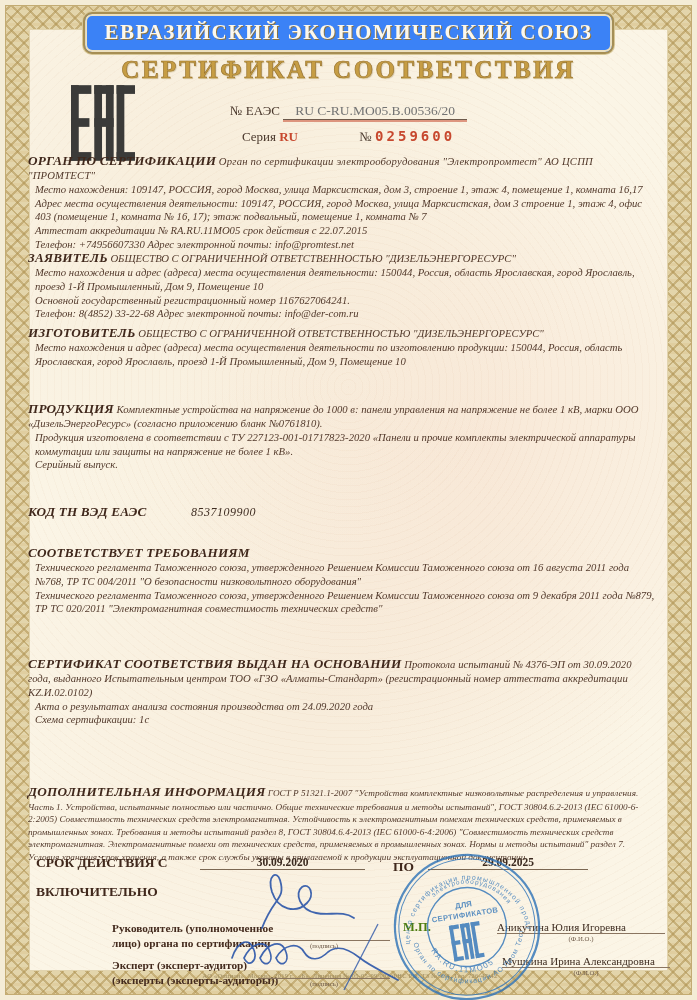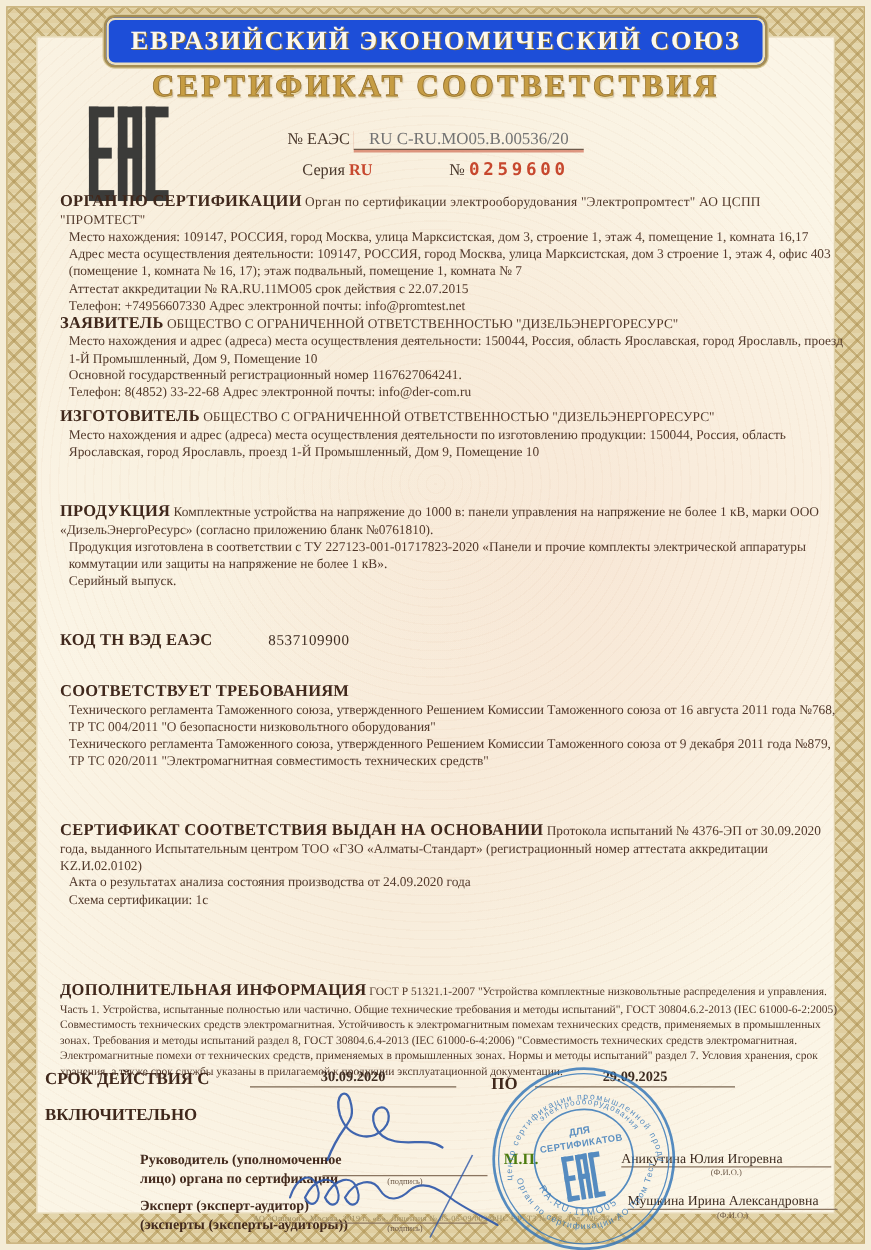--- a/index.html
+++ b/index.html
@@ -18,36 +18,36 @@
     background:
       radial-gradient(circle at 30% 18%, rgba(214,166,118,.10), transparent 42%),
       radial-gradient(circle at 72% 44%, rgba(228,142,112,.12), transparent 46%),
       radial-gradient(circle at 45% 72%, rgba(216,158,118,.10), transparent 44%),
       repeating-radial-gradient(circle at 50% 38%, rgba(199,151,111,.05) 0 1px, transparent 1px 7px),
       #fbf5e6;
     border:1px solid #e2d4ae;}
   .abs{position:absolute;z-index:2;}
 
   .banner{left:50%;transform:translateX(-50%);top:12px;padding:6px 20px 7px;
-    background:#1d4ed8;border:2px solid #a68e54;border-radius:9px;
+    background:#3b82f6;border:2px solid #a68e54;border-radius:9px;
     box-shadow:inset 0 0 0 2px #ece0bf, 0 0 0 1px #d8c898;
     color:#fcf8ec;font-weight:bold;font-size:21px;letter-spacing:1.5px;white-space:nowrap;
     text-shadow:1px 1px 0 #8c7340;}
   .doc-title{top:56px;left:0;width:100%;text-align:center;font-weight:bold;font-size:25px;
     letter-spacing:2.5px;color:#c69d44;-webkit-text-stroke:.6px #95702c;
     text-shadow:0 1px 0 #e9d9a9,1px 1px 1px rgba(120,90,40,.35);}
   .numrow{top:103px;left:0;width:100%;text-align:center;color:#4a382c;font-size:13px;}
   .numrow .val{font-size:13.5px;color:#737373;padding:0 12px 1px;border-bottom:1px solid #6d594a;
     box-shadow:0 2px 0 rgba(199,74,48,.55);}
   .serrow{top:128px;left:0;width:100%;text-align:center;color:#4a382c;font-size:13px;}
   .red{color:#c7482e;font-weight:bold;}
   .sernum{font-family:"DejaVu Sans Mono",monospace;font-size:14px;letter-spacing:3px;color:#c7482e;font-weight:bold;}
   .sergap{display:inline-block;width:55px;}
 
-  .sec{left:48px;width:627px;color:#52392b;font-size:10.7px;line-height:1.29;}
+  .sec{left:28px;width:627px;color:#52392b;font-size:10.7px;line-height:1.29;font-style:italic;}
   .h{font-weight:bold;font-size:13.2px;color:#40281c;letter-spacing:.2px;}
   .sec .ln{padding-left:7px;}
   .caps{letter-spacing:.2px;}
   .kodval{font-size:12px;color:#3f2d22;margin-left:42px;letter-spacing:.5px;}
   .small{font-size:9.2px;line-height:1.35;}
 
   .srok-h{font-weight:bold;font-size:13.5px;color:#40281c;}
   .dateline{border-bottom:1px solid #7b6752;text-align:center;font-size:11.5px;font-weight:bold;
     color:#3c2b20;padding-bottom:1px;}
   .role{font-weight:bold;font-size:11.3px;color:#432a1d;line-height:1.3;margin-left:37px;}

